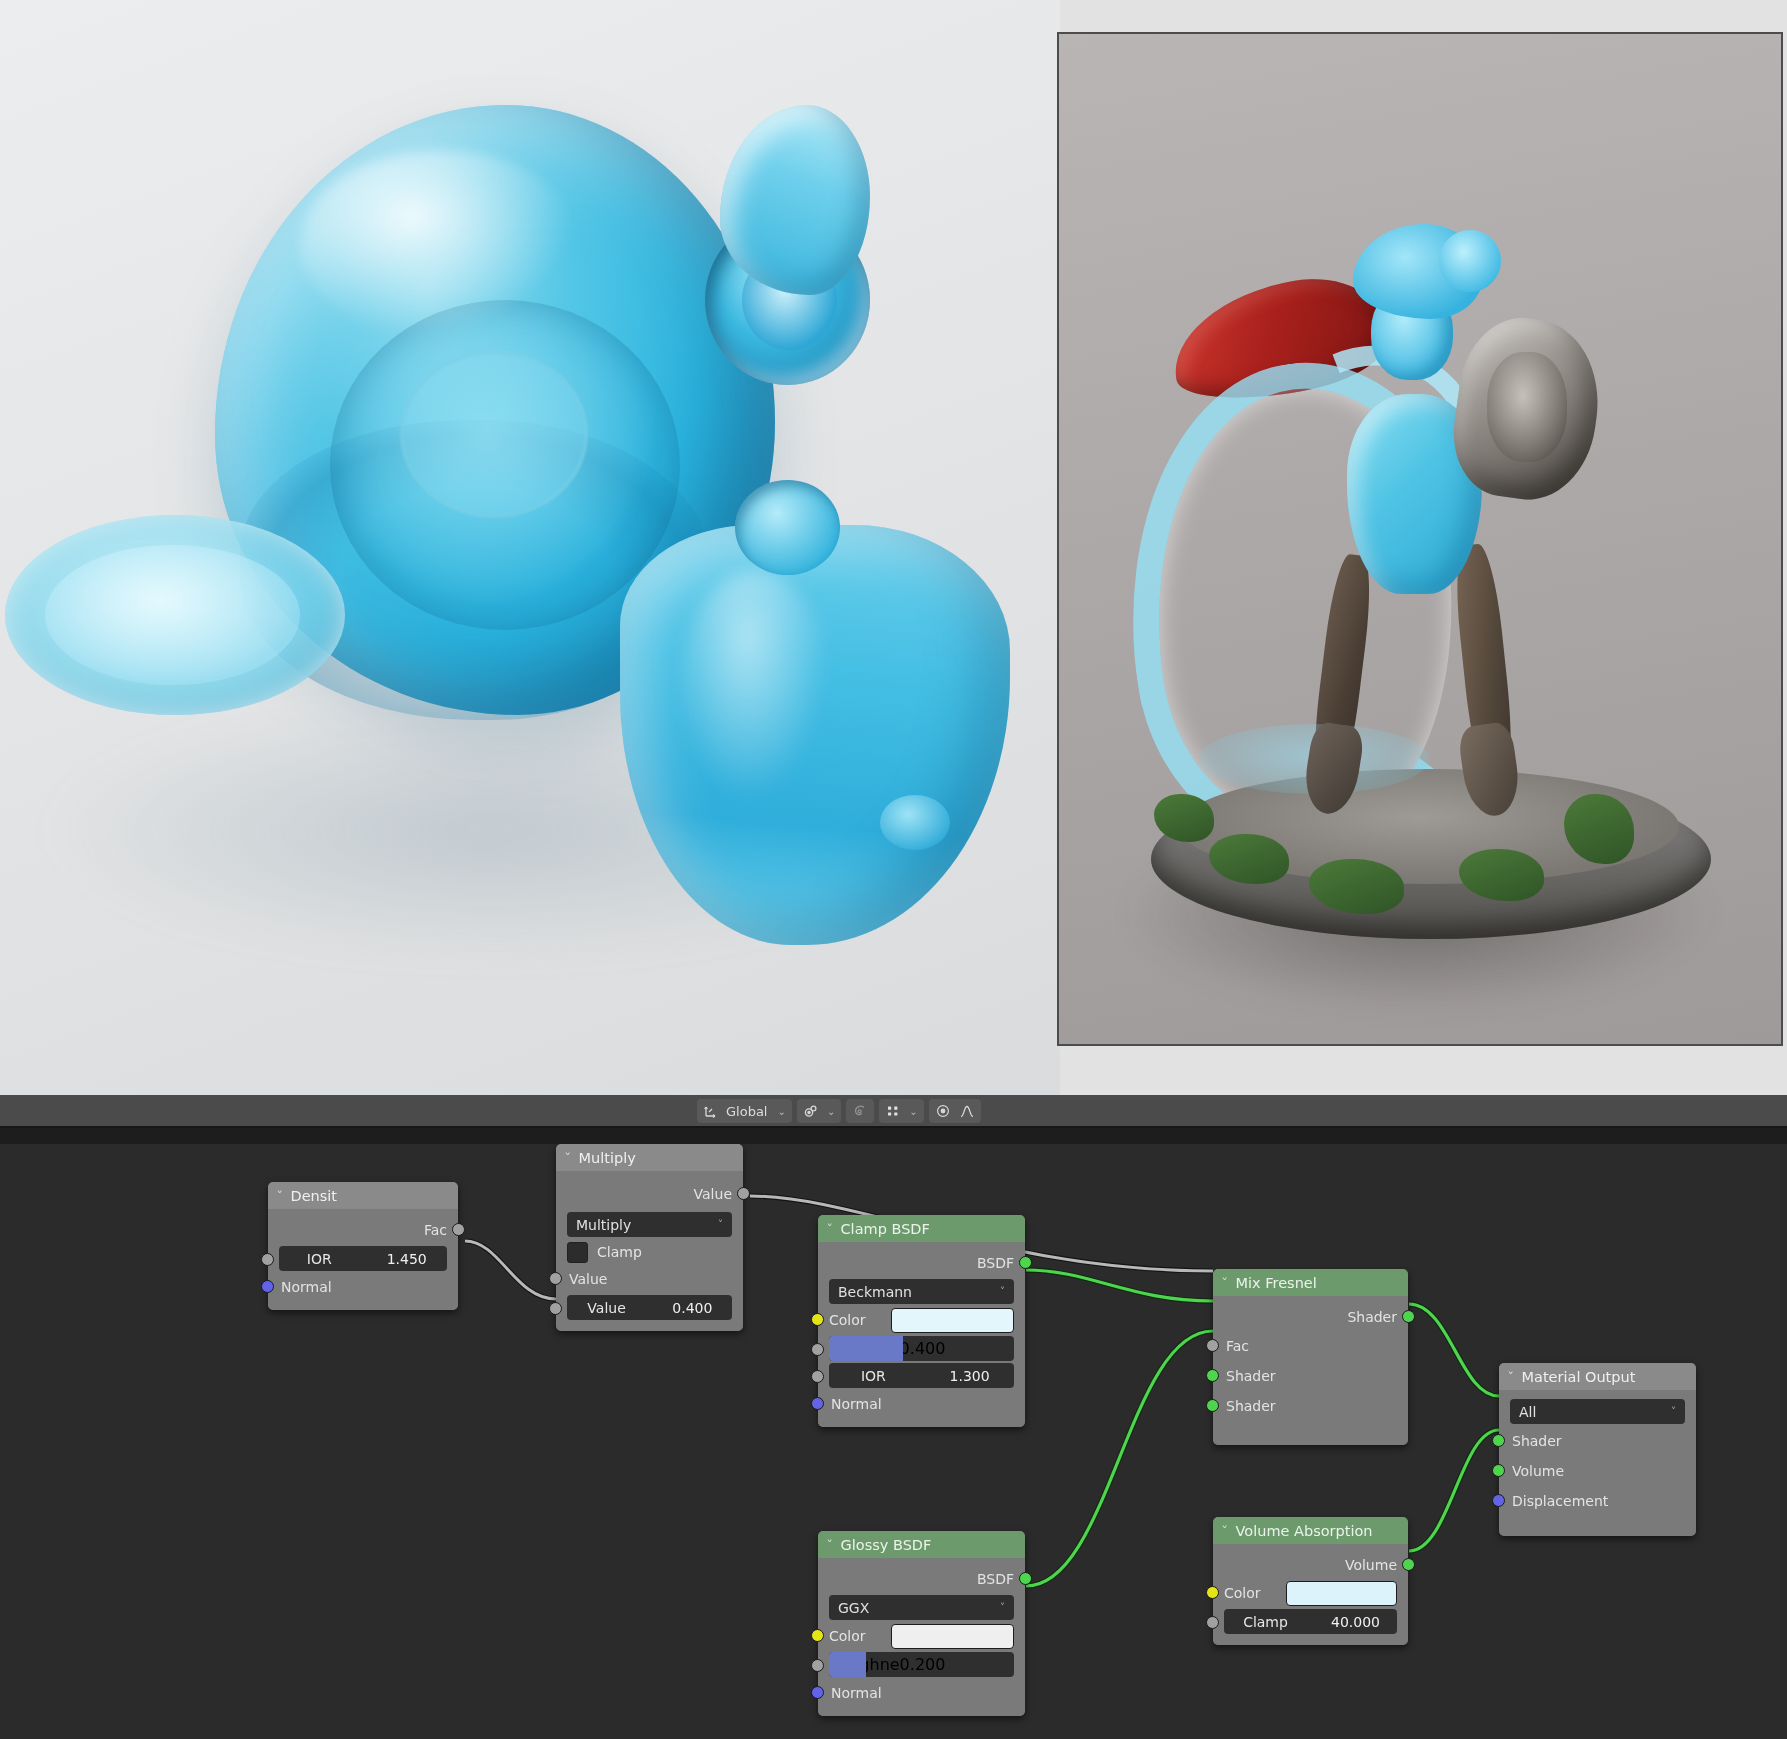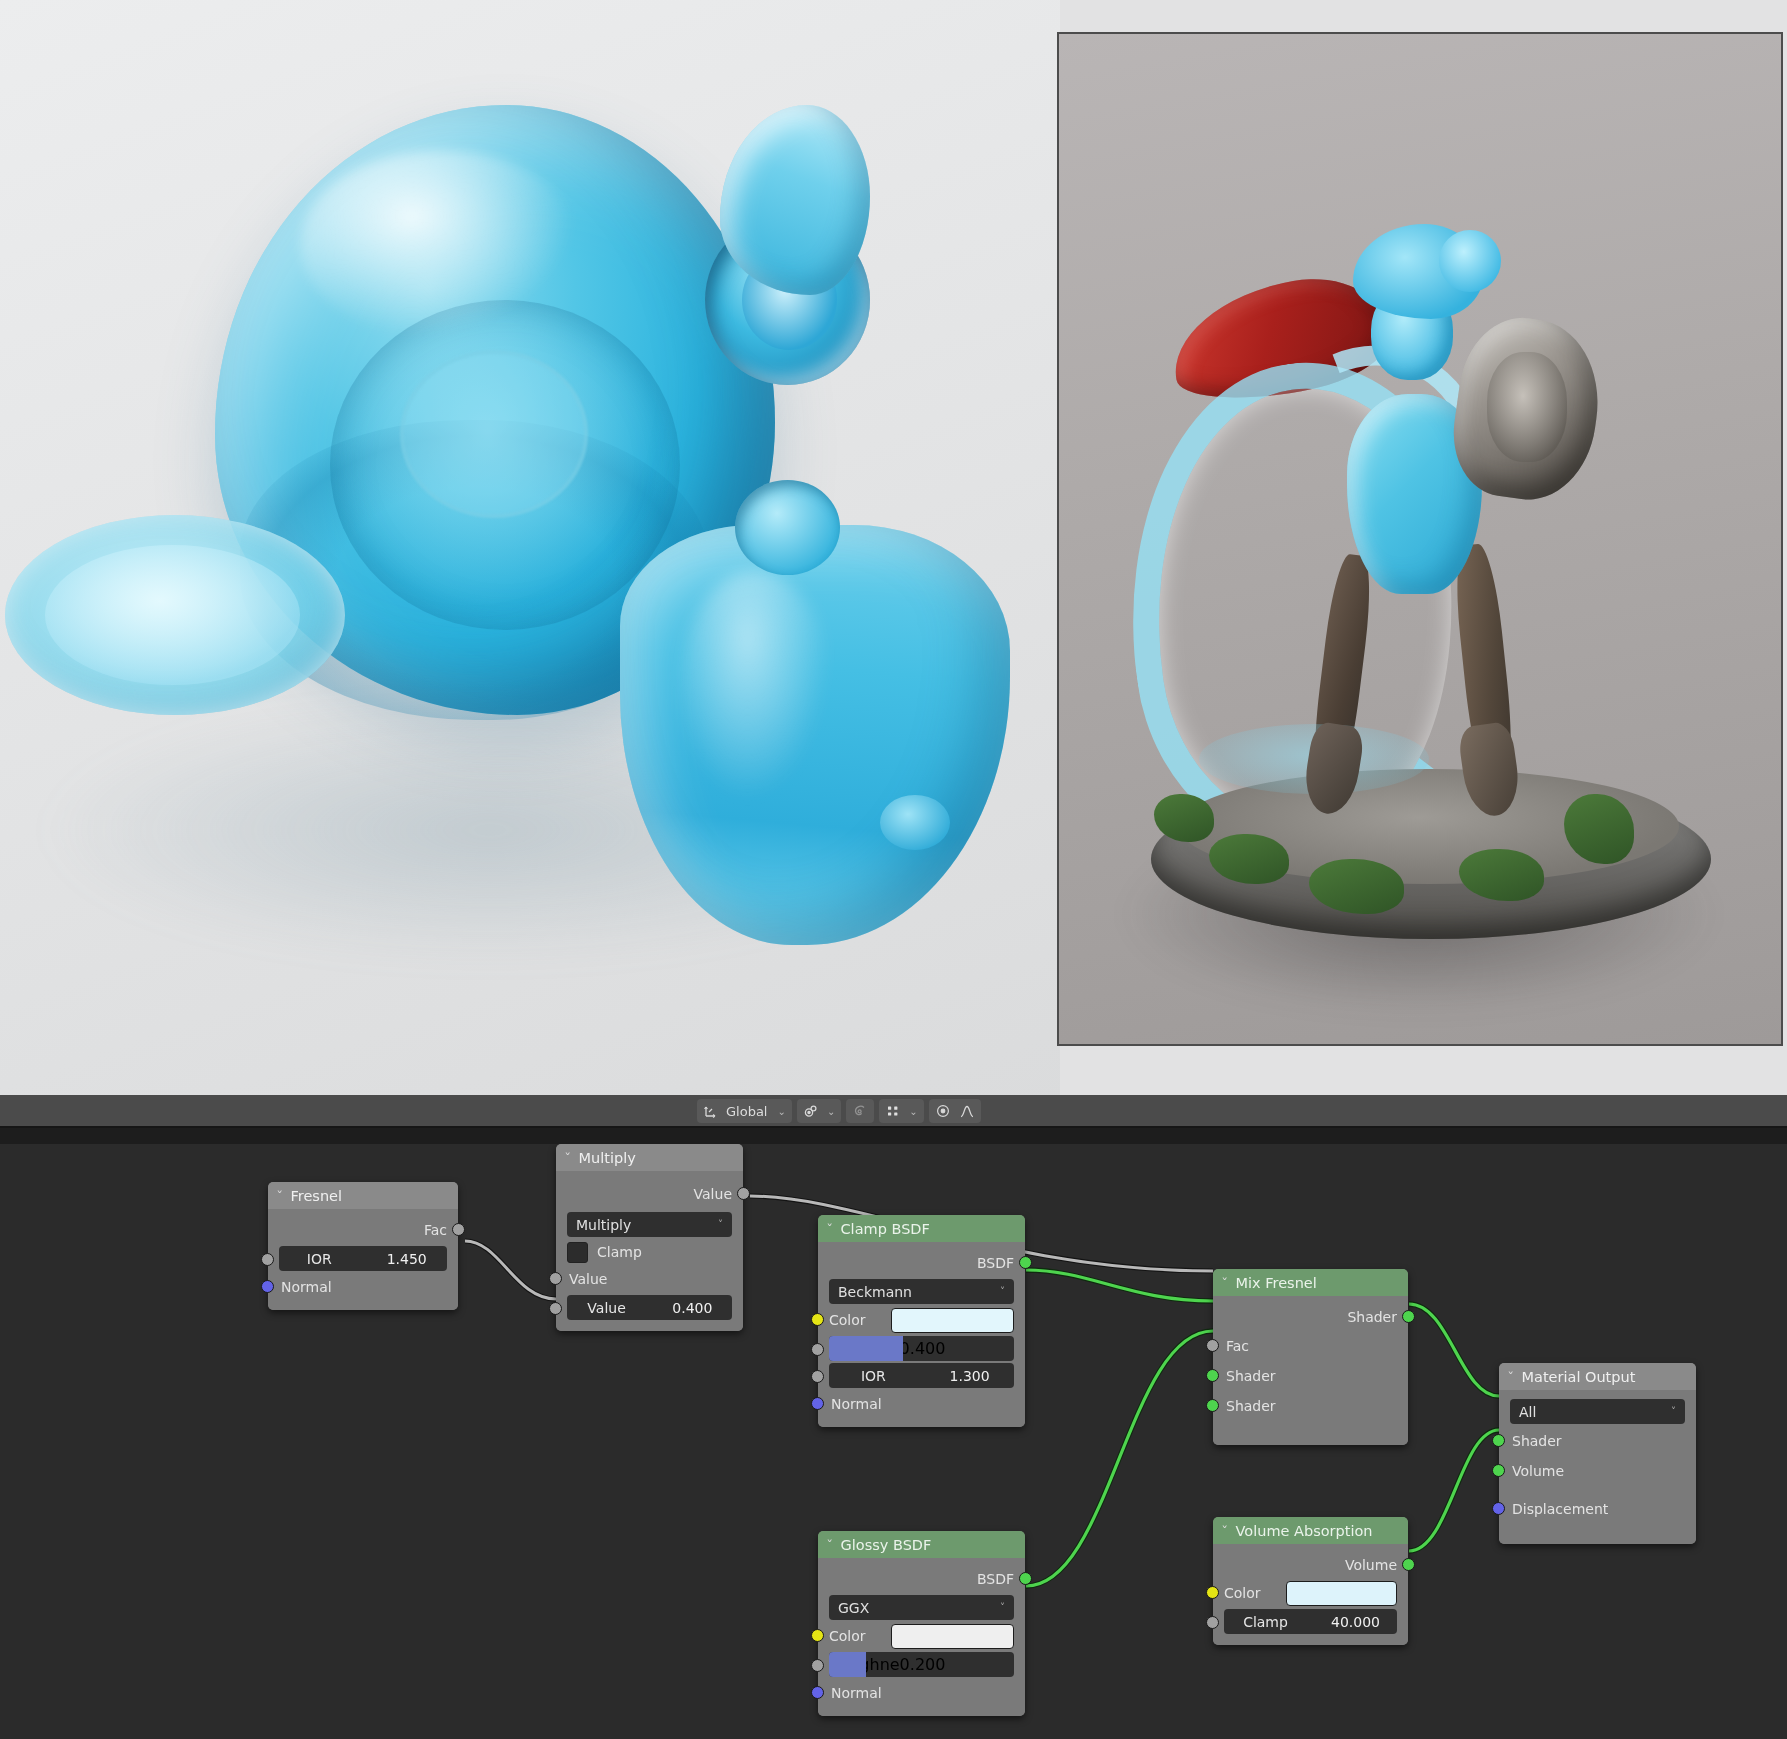--- a/index.html
+++ b/index.html
@@ -322,21 +322,21 @@
     <path d="M 1409,160 C 1450,160 1460,252 1499,252" stroke="#0f2a0f" stroke-width="5.4" fill="none"></path>
     <path d="M 1409,160 C 1450,160 1460,252 1499,252" stroke="#4ed44e" stroke-width="3.2" fill="none"></path>
 
     <path d="M 1409,407 C 1450,407 1460,286 1499,286" stroke="#0f2a0f" stroke-width="5.4" fill="none"></path>
     <path d="M 1409,407 C 1450,407 1460,286 1499,286" stroke="#4ed44e" stroke-width="3.2" fill="none"></path>
   </svg>
 
   <div class="node" id="n-fresnel" style="left:268px;top:38px;width:190px;">
     <div class="node-hdr grey">
       <span class="hdr-chev">˅</span>
-      <span>Fresnel</span>
+      <span>Densit</span>
     </div>
     <div class="node-body">
       <div class="row out">
         <span class="lbl">Fac</span>
         <span class="sock right s-grey"></span>
       </div>
       <div style="position:relative;">
         <span class="sock left s-grey" style="top:14px;"></span>
         <div class="widget num">
           <span class="wname">IOR</span>
@@ -518,20 +518,20 @@
         <span class="wchev">˅</span>
       </div>
       <div class="row" style="height:30px;">
         <span class="sock left s-green"></span>
         <span class="lbl in">Shader</span>
       </div>
       <div class="row" style="height:30px;">
         <span class="sock left s-green"></span>
         <span class="lbl in">Volume</span>
       </div>
-      <div class="row" style="height:30px;margin-top:8px;">
+      <div class="row" style="height:30px;">
         <span class="sock left s-blue"></span>
         <span class="lbl in">Displacement</span>
       </div>
     </div>
   </div>
 
 </div>
 
 </body></html>

